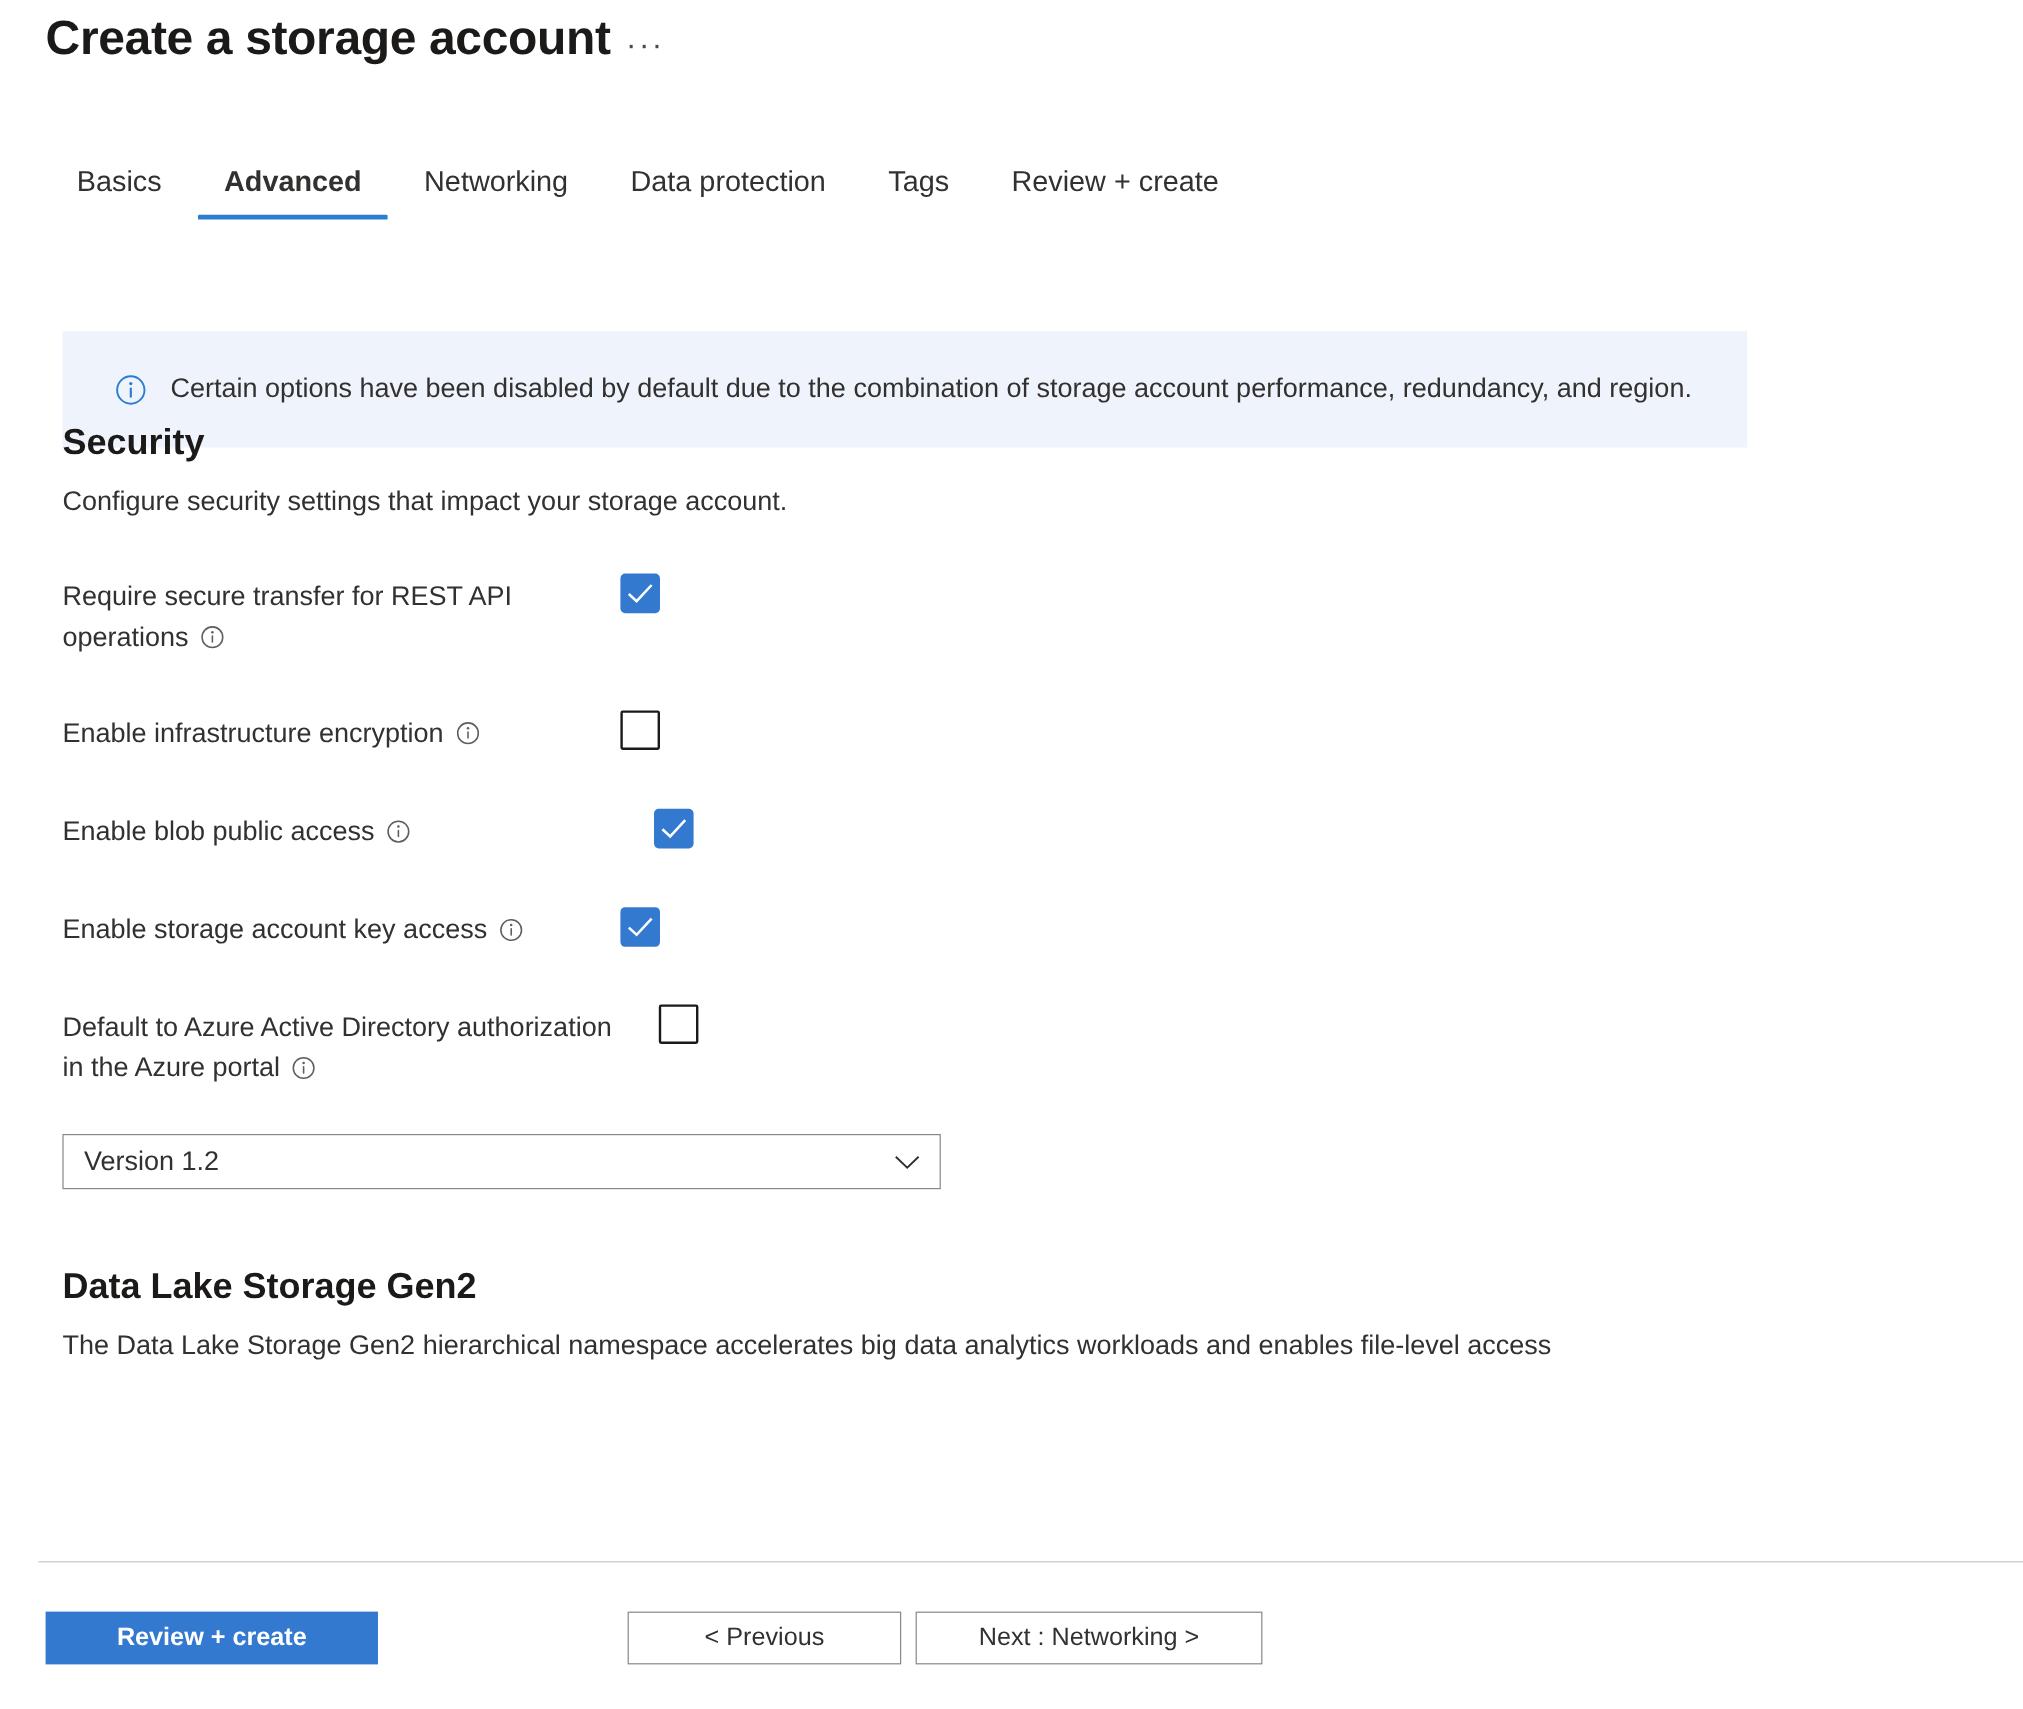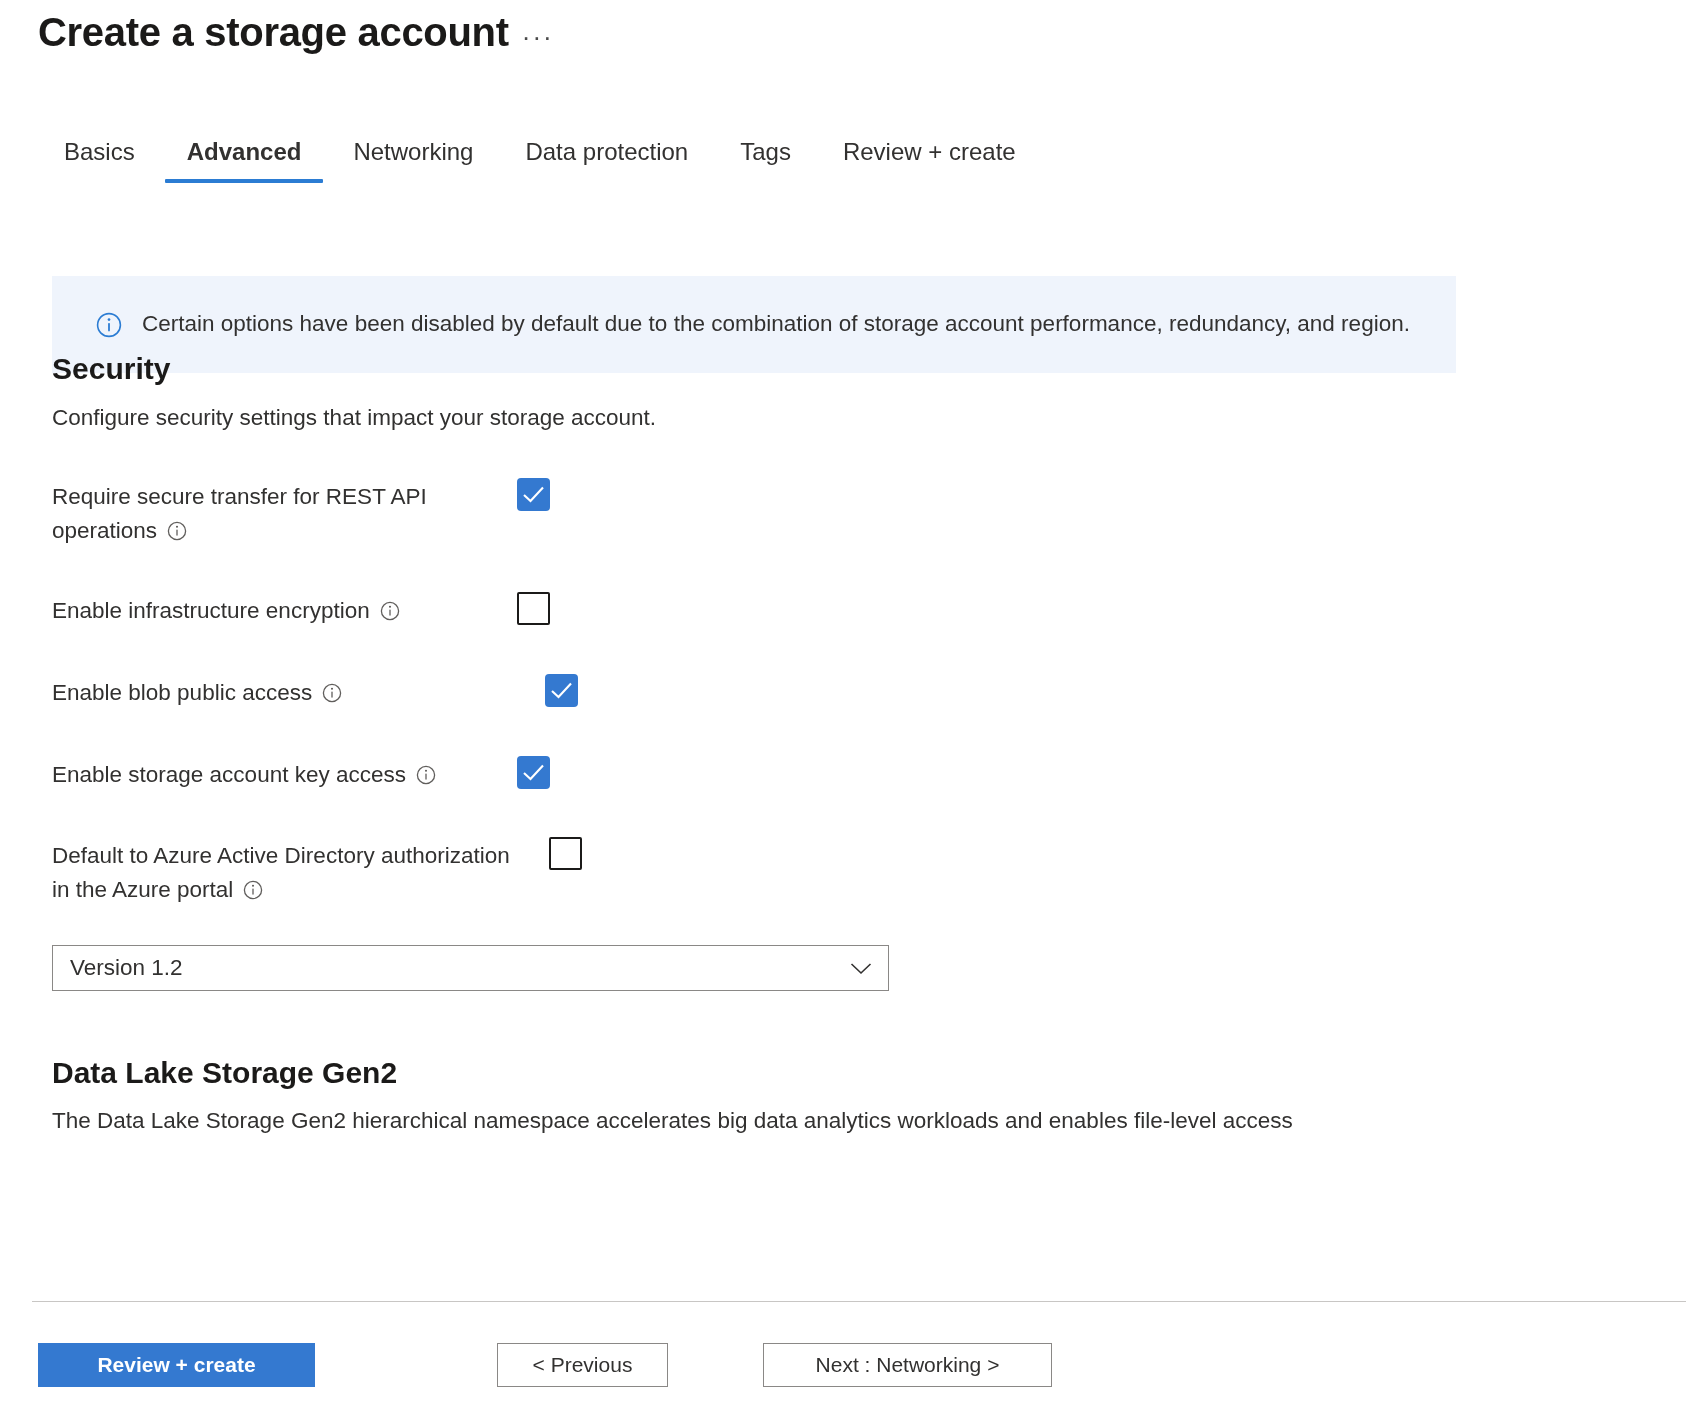--- a/index.html
+++ b/index.html
@@ -178,21 +178,21 @@
   #row-infra-encryption { top: 592px; }
   #row-blob-public { top: 674px; gap: 28px; }
   #row-key-access { top: 756px; }
   #row-aad-default { top: 837px; gap: 32px; }
   #row-tls { top: 945px; align-items: center; }
 
   #row-tls .row-label { padding-top: 0; }
 
   
   .dropdown {
-    width: 837px;
+    width: 732px;
     height: 46px;
     border: 1px solid #8a8886;
     background: #ffffff;
     display: flex;
     align-items: center;
     justify-content: space-between;
     padding: 0 16px 0 17px;
     box-sizing: border-box;
     cursor: pointer;
   }
@@ -241,21 +241,21 @@
     background: #3479d0;
     color: #ffffff;
     border: none;
     font-weight: bold;
   }
   .btn-secondary {
     background: #ffffff;
     color: #323130;
     border: 1px solid #8a8886;
   }
-  #btn-previous { left: 459px; width: 171px; text-align: center; }
+  #btn-previous { left: 485px; width: 228px; text-align: center; }
   #btn-next     { left: 725px; width: 289px; }
 </style>
 </head>
 <body>
 
 <div class="page">
 
   <div class="page-header">
     <div class="page-title">Create a storage account</div>
     <div class="more-menu">···</div>

